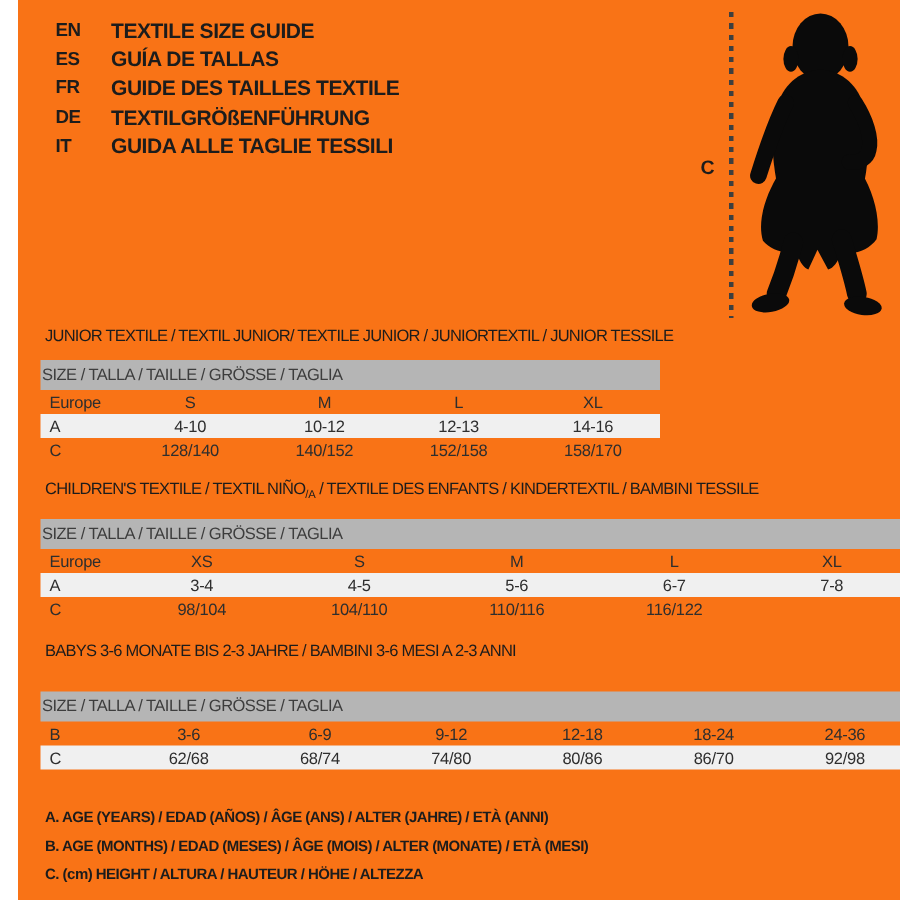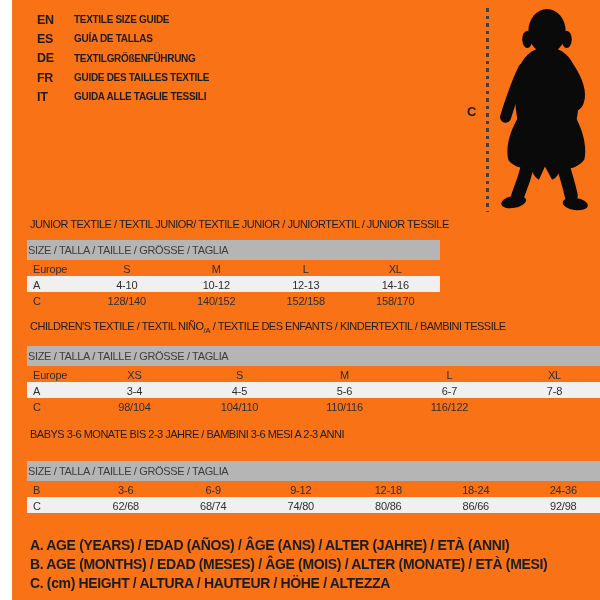--- a/index.html
+++ b/index.html
@@ -6,21 +6,21 @@
   .sheet {
     position:relative; width:600px; height:600px; background:#f97316;
     font-family:"Liberation Sans", sans-serif; color:#262626; overflow:hidden;margin-left:12px;
   }
   .abs { position:absolute; }
 
   
   .lang-block { left:25px; top:10px; }
   .lang-row { display:flex; height:19.3px; align-items:center; }
   .lang-code { width:37px; font-weight:bold; font-size:12.5px; letter-spacing:-0.3px; color:#1c1c1c; }
-  .lang-label { font-weight:bold; font-size:10px; letter-spacing:-0.3px; color:#1c1c1c; white-space:nowrap; }
+  .lang-label { font-weight:bold; font-size:14px; letter-spacing:-0.3px; color:#1c1c1c; white-space:nowrap; }
 
   
   .measure-line {
     left:474px; top:8px; width:3px; height:204px;
     background:repeating-linear-gradient(to bottom, #3f3f3f 0 3.5px, transparent 3.5px 7.5px);
   }
   .measure-label { left:455px; top:104px; font-weight:bold; font-size:13px; color:#1c1c1c; }
   .baby-svg { left:487px; top:6px; }
 
   
@@ -41,43 +41,43 @@
     font-size:11px; letter-spacing:-0.2px; color:#2e2e2e;
   }
   .trow.alt { background:#f0f0f0; }
   .cols4 { grid-template-columns:55px repeat(4,1fr); }
   .cols5 { grid-template-columns:55px repeat(5,1fr); }
   .cols6 { grid-template-columns:55px repeat(6,1fr); }
   .lbl { padding-left:6px; text-align:left; }
   .val { text-align:center; }
 
   
-  .notes-line { font-weight:bold; font-size:14px; letter-spacing:-0.35px; line-height:19px; color:#1c1c1c; white-space:nowrap; }
+  .notes-line { font-weight:bold; font-size:10px; letter-spacing:-0.35px; line-height:19px; color:#1c1c1c; white-space:nowrap; }
 </style>
 </head>
 <body>
 
 <div class="sheet">
 
   <div class="abs lang-block">
     <div class="lang-row">
       <span class="lang-code">EN</span>
       <span class="lang-label">TEXTILE SIZE GUIDE</span>
     </div>
     <div class="lang-row">
       <span class="lang-code">ES</span>
       <span class="lang-label">GUÍA DE TALLAS</span>
     </div>
     <div class="lang-row">
+      <span class="lang-code">FR</span>
+      <span class="lang-label">GUIDE DES TAILLES TEXTILE</span>
+    </div>
+    <div class="lang-row">
       <span class="lang-code">DE</span>
       <span class="lang-label">TEXTILGRÖßENFÜHRUNG</span>
-    </div>
-    <div class="lang-row">
-      <span class="lang-code">FR</span>
-      <span class="lang-label">GUIDE DES TAILLES TEXTILE</span>
     </div>
     <div class="lang-row">
       <span class="lang-code">IT</span>
       <span class="lang-label">GUIDA ALLE TAGLIE TESSILI</span>
     </div>
   </div>
 
   <div class="abs measure-line"></div>
   <div class="abs measure-label">C</div>
   <svg class="abs baby-svg" width="96" height="206" viewBox="0 0 92 204" xmlns="http://www.w3.org/2000/svg">
@@ -163,21 +163,21 @@
       <span class="val">12-18</span>
       <span class="val">18-24</span>
       <span class="val">24-36</span>
     </div>
     <div class="trow cols6 alt">
       <span class="lbl">C</span>
       <span class="val">62/68</span>
       <span class="val">68/74</span>
       <span class="val">74/80</span>
       <span class="val">80/86</span>
-      <span class="val">86/66</span>
+      <span class="val">86/70</span>
       <span class="val">92/98</span>
     </div>
   </div>
 
   <div class="abs" style="left:18px; top:536px;">
     <div class="notes-line">A. AGE (YEARS) / EDAD (AÑOS) / ÂGE (ANS) / ALTER (JAHRE) / ETÀ (ANNI)</div>
     <div class="notes-line">B. AGE (MONTHS) / EDAD (MESES) / ÂGE (MOIS) / ALTER (MONATE) / ETÀ (MESI)</div>
     <div class="notes-line">C. (cm) HEIGHT / ALTURA / HAUTEUR / HÖHE / ALTEZZA</div>
   </div>
 

